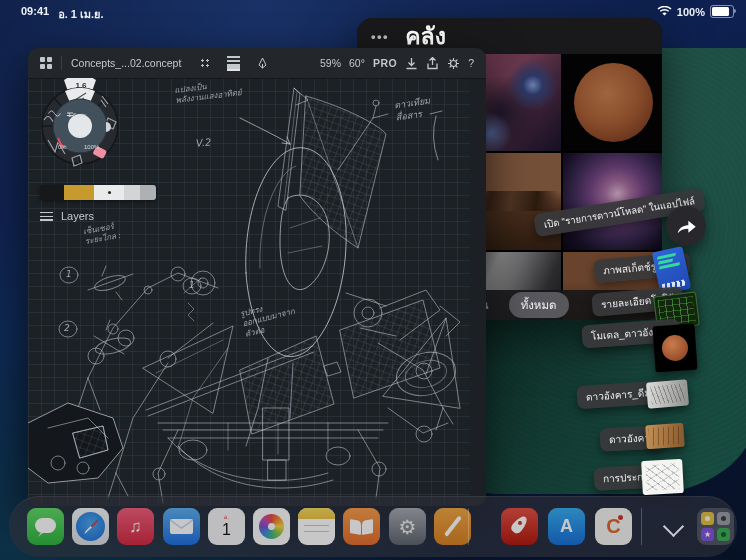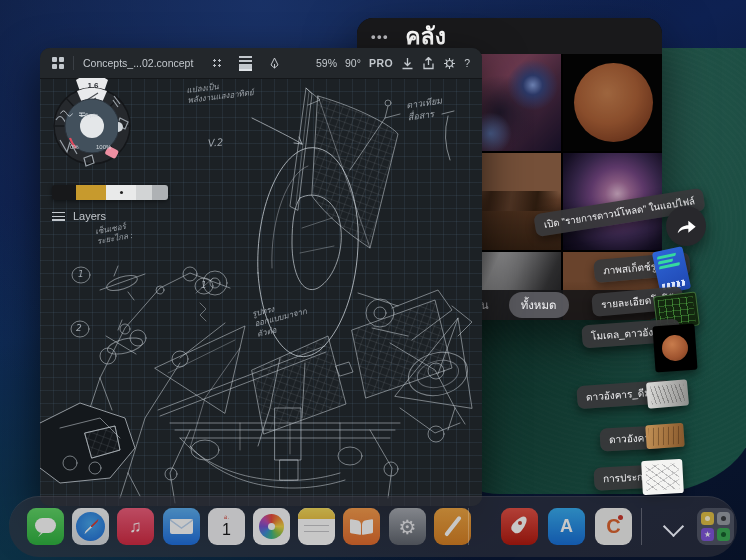--- a/index.html
+++ b/index.html
@@ -54,22 +54,22 @@
     background:linear-gradient(100deg,transparent 10%,#4a2e1c 30%,#6a4630 50%,#3a2414 75%,transparent 95%);}
   .ph-orion{background:
     radial-gradient(circle at 55% 42%,#e8c0dc 0,#b075a8 16%,#7a4a8a 34%,#45305e 55%,#1c142e 78%,#0a0716 100%);}
   .ph-scope{background:linear-gradient(115deg,#6a6a6c 0%,#b8b8ba 28%,#8a8a8c 45%,#3a3a3c 70%,#161618 100%);}
   .ph-rover{background:linear-gradient(#8a583a 0 30%,#6e4428 55%,#46291a 100%);}
   .ph-dark{background:linear-gradient(#1a1420,#0c0a12);}
   .ptabs{left:0;bottom:0;width:305px;height:30px;background:rgba(22,22,24,.88);display:flex;align-items:center;justify-content:center;gap:8px;z-index:3;}
   .ptab{color:#a8a8ac;font-size:11.5px;padding:4px 12px;}
   .ptab.sel{background:rgba(99,99,104,.85);border-radius:14px;color:#f2f2f4;}
   
-  .cwin{left:40px;top:48px;width:442px;height:458px;z-index:4;border-radius:10px;overflow:hidden;
-    background:#1c2024;box-shadow:0 16px 44px rgba(0,0,0,.65);}
+  .cwin{left:28px;top:48px;width:442px;height:458px;z-index:4;border-radius:10px;overflow:hidden;
+    background:#1c2024;box-shadow:0 16px 44px rgba(0,0,0,.65);padding-left:16px;}
   .cbar{left:0;top:0;width:100%;height:30px;background:#23272b;border-bottom:1px solid #141619;display:flex;align-items:center;z-index:5;}
   .cbar .t{color:#c3c8cd;font-size:10.5px;}
   .appgrid{display:grid;grid-template-columns:5px 5px;gap:2px;margin:0 9px 0 12px;}
   .appgrid i{width:5px;height:5px;background:#c3c8cd;border-radius:1px;}
   .vdiv{width:1px;height:14px;background:#3a3f45;margin:0 9px 0 0;}
   .cicons{display:flex;gap:16px;margin-left:18px;align-items:center;}
   .dotgrid{width:12px;height:12px;background:radial-gradient(circle,#b9bec4 1px,transparent 1.2px);background-size:5px 5px;background-position:1px 1px;}
   .lns{width:13px;height:10px;background:linear-gradient(#c3c8cd 0 1.6px,transparent 1.6px 4.2px,#c3c8cd 4.2px 5.8px,transparent 5.8px 8.4px,#c3c8cd 8.4px 10px);}
   .lns-w{border-bottom:2px solid #dfe3e7;padding-bottom:3px;}
   .cright{position:absolute;right:12px;top:0;height:30px;display:flex;gap:8px;align-items:center;color:#c3c8cd;font-size:10.5px;}
@@ -167,20 +167,38 @@
   .m1 i,.m2 i,.m4 i{position:absolute;left:4px;top:4px;width:5px;height:5px;border-radius:50%;}
   .m1 i{background:#fff8d8;}.m2 i{background:#3a3d42;}.m4 i{background:#11632a;}
 </style>
 </head>
 <body>
 
 <div class="screen">
 
   <div class="abs green"></div>
 
+  <div class="abs statusbar">
+    <div class="abs sb-left">
+      <span>09:41</span>
+      <span>อ. 1 เม.ย.</span>
+    </div>
+    <div class="abs sb-right">
+      <svg width="15" height="11" viewBox="0 0 15 11">
+        <path d="M7.5 9.6 L5.4 7.4 a3.2 3.2 0 0 1 4.2 0 Z" fill="#fff"></path>
+        <path d="M3.3 5.3 a6.2 6.2 0 0 1 8.4 0" stroke="#fff" stroke-width="1.5" fill="none"></path>
+        <path d="M1 3 a9.6 9.6 0 0 1 13 0" stroke="#fff" stroke-width="1.5" fill="none"></path>
+      </svg>
+      <span>100%</span>
+      <span class="batt">
+          <i></i>
+          <b></b>
+        </span>
+    </div>
+  </div>
 
   <div class="abs pwin">
     <div class="abs phead">
       <span class="pellipsis">•••</span>
       <span class="ptitle">คลัง</span>
     </div>
     <div class="abs pgrid">
       <div class="photo ph-neb1" style="left:0;top:0"></div>
       <div class="photo ph-horse" style="left:103px;top:0"></div>
       <div class="photo ph-mars" style="left:206px;top:0;width:99px"></div>
@@ -211,21 +229,21 @@
       <span class="t">Concepts_...02.concept</span>
       <span class="cicons">
         <span class="dotgrid"></span>
         <span class="lns lns-w"></span>
         <svg class="mini" viewBox="0 0 13 13">
           <path d="M6.5 1 L10 8 L6.5 11 L3 8 Z M6.5 7 v4" stroke="#c3c8cd" fill="none" stroke-width="1"></path>
         </svg>
       </span>
       <span class="cright">
         <span>59%</span>
-        <span>90°</span>
+        <span>60°</span>
         <span class="pro">PRO</span>
         <svg class="mini" viewBox="0 0 13 13">
           <path d="M6.5 1 v7 M3.5 5.5 L6.5 8.5 L9.5 5.5 M1.5 11.5 h10" stroke="#c3c8cd" fill="none" stroke-width="1.3"></path>
         </svg>
         <svg class="mini" viewBox="0 0 13 13">
           <path d="M6.5 8 v-7 M3.5 3.5 L6.5 .5 L9.5 3.5 M2 6.5 v5 h9 v-5" stroke="#c3c8cd" fill="none" stroke-width="1.3"></path>
         </svg>
         <svg class="mini" viewBox="0 0 13 13">
           <circle cx="6.5" cy="6.5" r="3" stroke="#c3c8cd" fill="none" stroke-width="1.2"></circle>
           <path d="M6.5 1v2 M6.5 10v2 M1 6.5h2 M10 6.5h2 M2.6 2.6l1.4 1.4 M9 9l1.4 1.4 M10.4 2.6 L9 4 M4 9l-1.4 1.4" stroke="#c3c8cd" stroke-width="1.1"></path>

